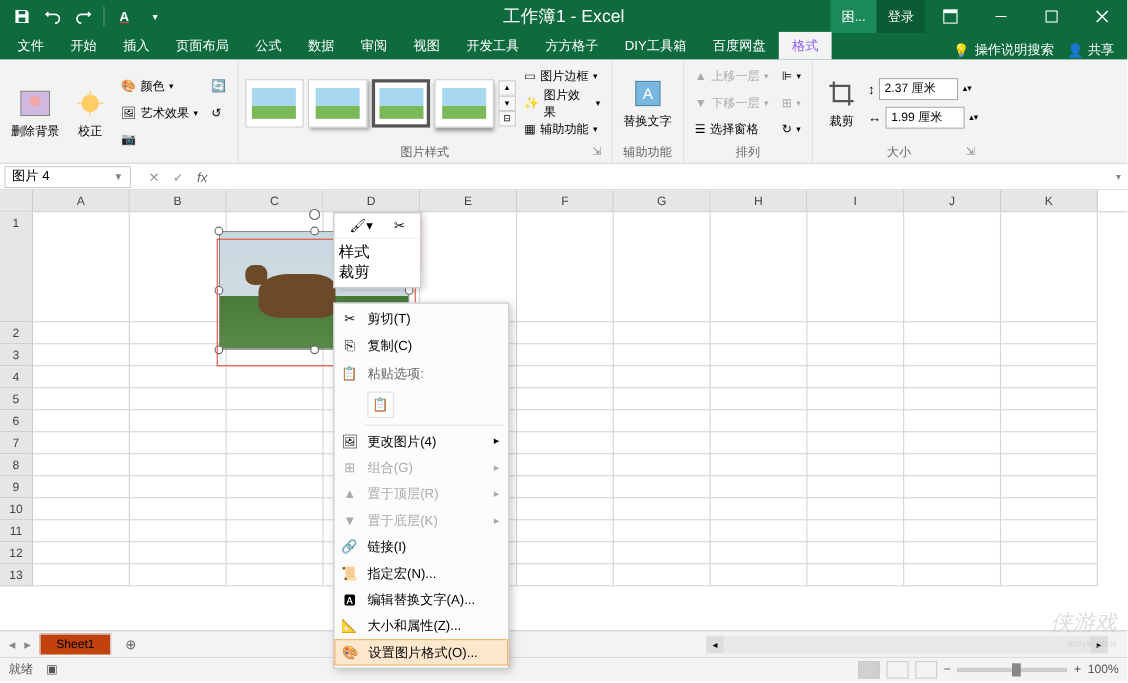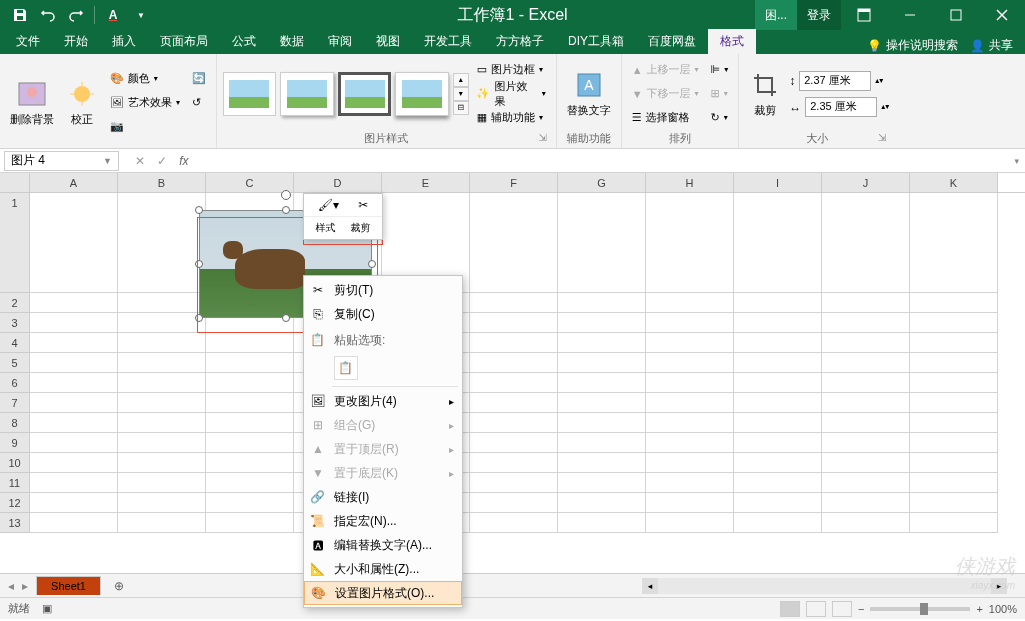--- a/index.html
+++ b/index.html
@@ -11,21 +11,21 @@
 .qat-btn { width: 24px; height: 24px; display: flex; align-items: center; justify-content: center; cursor: pointer; }
 .qat-sep { width: 1px; height: 18px; background: rgba(255,255,255,0.3); margin: 0 2px; }
 .title-center { position: absolute; left: 50%; transform: translateX(-50%); font-size: 16px; }
 .title-right { margin-left: auto; display: flex; align-items: center; }
 .title-btn { width: 46px; height: 30px; display: flex; align-items: center; justify-content: center; cursor: pointer; }
 .title-btn.login { background: #0a5a33; width: auto; padding: 0 10px; font-size: 12px; }
 
 
 .menu-tabs { height: 24px; background: #0d6b3d; display: flex; align-items: flex-end; padding-left: 4px; position: relative; }
 .menu-tab { padding: 4px 12px; color: #fff; font-size: 12px; cursor: pointer; }
-.menu-tab.active { background: #f3f3f3; color: #4c1d95; }
+.menu-tab.active { background: #f3f3f3; color: #8b5cf6; }
 .menu-right { margin-left: auto; display: flex; align-items: center; gap: 12px; color: #fff; padding-right: 12px; }
 .menu-right-item { display: flex; align-items: center; gap: 4px; }
 
 
 .ribbon { height: 95px; background: #f3f3f3; border-bottom: 1px solid #d4d4d4; display: flex; }
 .ribbon-group { border-right: 1px solid #e0e0e0; padding: 4px 6px 2px; display: flex; flex-direction: column; }
 .ribbon-group-body { flex: 1; display: flex; align-items: center; gap: 4px; }
 .ribbon-group-label { text-align: center; font-size: 11px; color: #666; padding-top: 2px; position: relative; }
 .ribbon-group-launcher { position: absolute; right: 0; bottom: 0; width: 14px; height: 14px; cursor: pointer; font-size: 10px; color: #888; }
 .big-btn { display: flex; flex-direction: column; align-items: center; gap: 2px; padding: 2px 4px; cursor: pointer; font-size: 11px; }
@@ -68,21 +68,21 @@
 .cow::before { content: ''; position: absolute; left: -12px; top: -8px; width: 20px; height: 18px; background: #6b4a2a; border-radius: 40%; }
 .handle { position: absolute; width: 8px; height: 8px; background: #fff; border: 1px solid #666; border-radius: 50%; }
 .h-tl { left: -4px; top: -4px; } .h-tm { left: 50%; top: -4px; transform: translateX(-50%); } .h-tr { right: -4px; top: -4px; }
 .h-ml { left: -4px; top: 50%; transform: translateY(-50%); } .h-mr { right: -4px; top: 50%; transform: translateY(-50%); }
 .h-bl { left: -4px; bottom: -4px; } .h-bm { left: 50%; bottom: -4px; transform: translateX(-50%); } .h-br { right: -4px; bottom: -4px; }
 .rotate-handle { position: absolute; left: 50%; top: -20px; transform: translateX(-50%); width: 10px; height: 10px; border: 1px solid #666; border-radius: 50%; background: #fff; }
 
 
 .mini-toolbar { position: absolute; left: 303px; top: 193px; width: 80px; background: #fff; border: 1px solid #c6c6c6; box-shadow: 2px 2px 6px rgba(0,0,0,0.2); z-index: 30; }
 .mini-row1 { display: flex; justify-content: space-around; padding: 4px; border-bottom: 1px solid #eee; }
-.mini-row2 { display: flex; justify-content: space-around; padding: 4px; font-size: 10px; }
+.mini-row2 { display: flex; justify-content: space-around; padding: 4px; font-size: 14px; flex-direction: column; }
 
 
 .context-menu { position: absolute; left: 303px; top: 275px; width: 160px; background: #fcfcfc; border: 1px solid #c6c6c6; box-shadow: 2px 2px 8px rgba(0,0,0,0.25); z-index: 30; padding: 2px 0; }
 .ctx-item { display: flex; align-items: center; height: 24px; padding: 0 8px 0 30px; position: relative; font-size: 12px; cursor: pointer; }
 .ctx-item.hovered { background: #fde8cd; border: 1px solid #f0b56c; }
 .ctx-item.disabled { color: #aaa; cursor: default; }
 .ctx-item.header { color: #666; cursor: default; margin-top: 2px; }
 .ctx-icon { position: absolute; left: 6px; width: 16px; height: 16px; display: flex; align-items: center; justify-content: center; }
 .ctx-arrow { margin-left: auto; font-size: 10px; }
 .ctx-sep { height: 1px; background: #e0e0e0; margin: 2px 4px 2px 28px; }
@@ -350,21 +350,21 @@
         <span>裁剪</span>
       </div>
       <div class="small-btn-col" style="gap:6px;">
         <div style="display:flex;align-items:center;gap:4px;">
           <span>↕</span>
           <div class="size-input">2.37 厘米</div>
           <span style="font-size:8px;cursor:pointer;">▴▾</span>
         </div>
         <div style="display:flex;align-items:center;gap:4px;">
           <span>↔</span>
-          <div class="size-input">2.35 厘米</div>
+          <div class="size-input">1.99 厘米</div>
           <span style="font-size:8px;cursor:pointer;">▴▾</span>
         </div>
       </div>
     </div>
     <div class="ribbon-group-label"><span>大小</span><span class="ribbon-group-launcher">⇲</span></div>
   </div>
 </div>
 
 <div class="formula-row">
   <div class="name-box">

